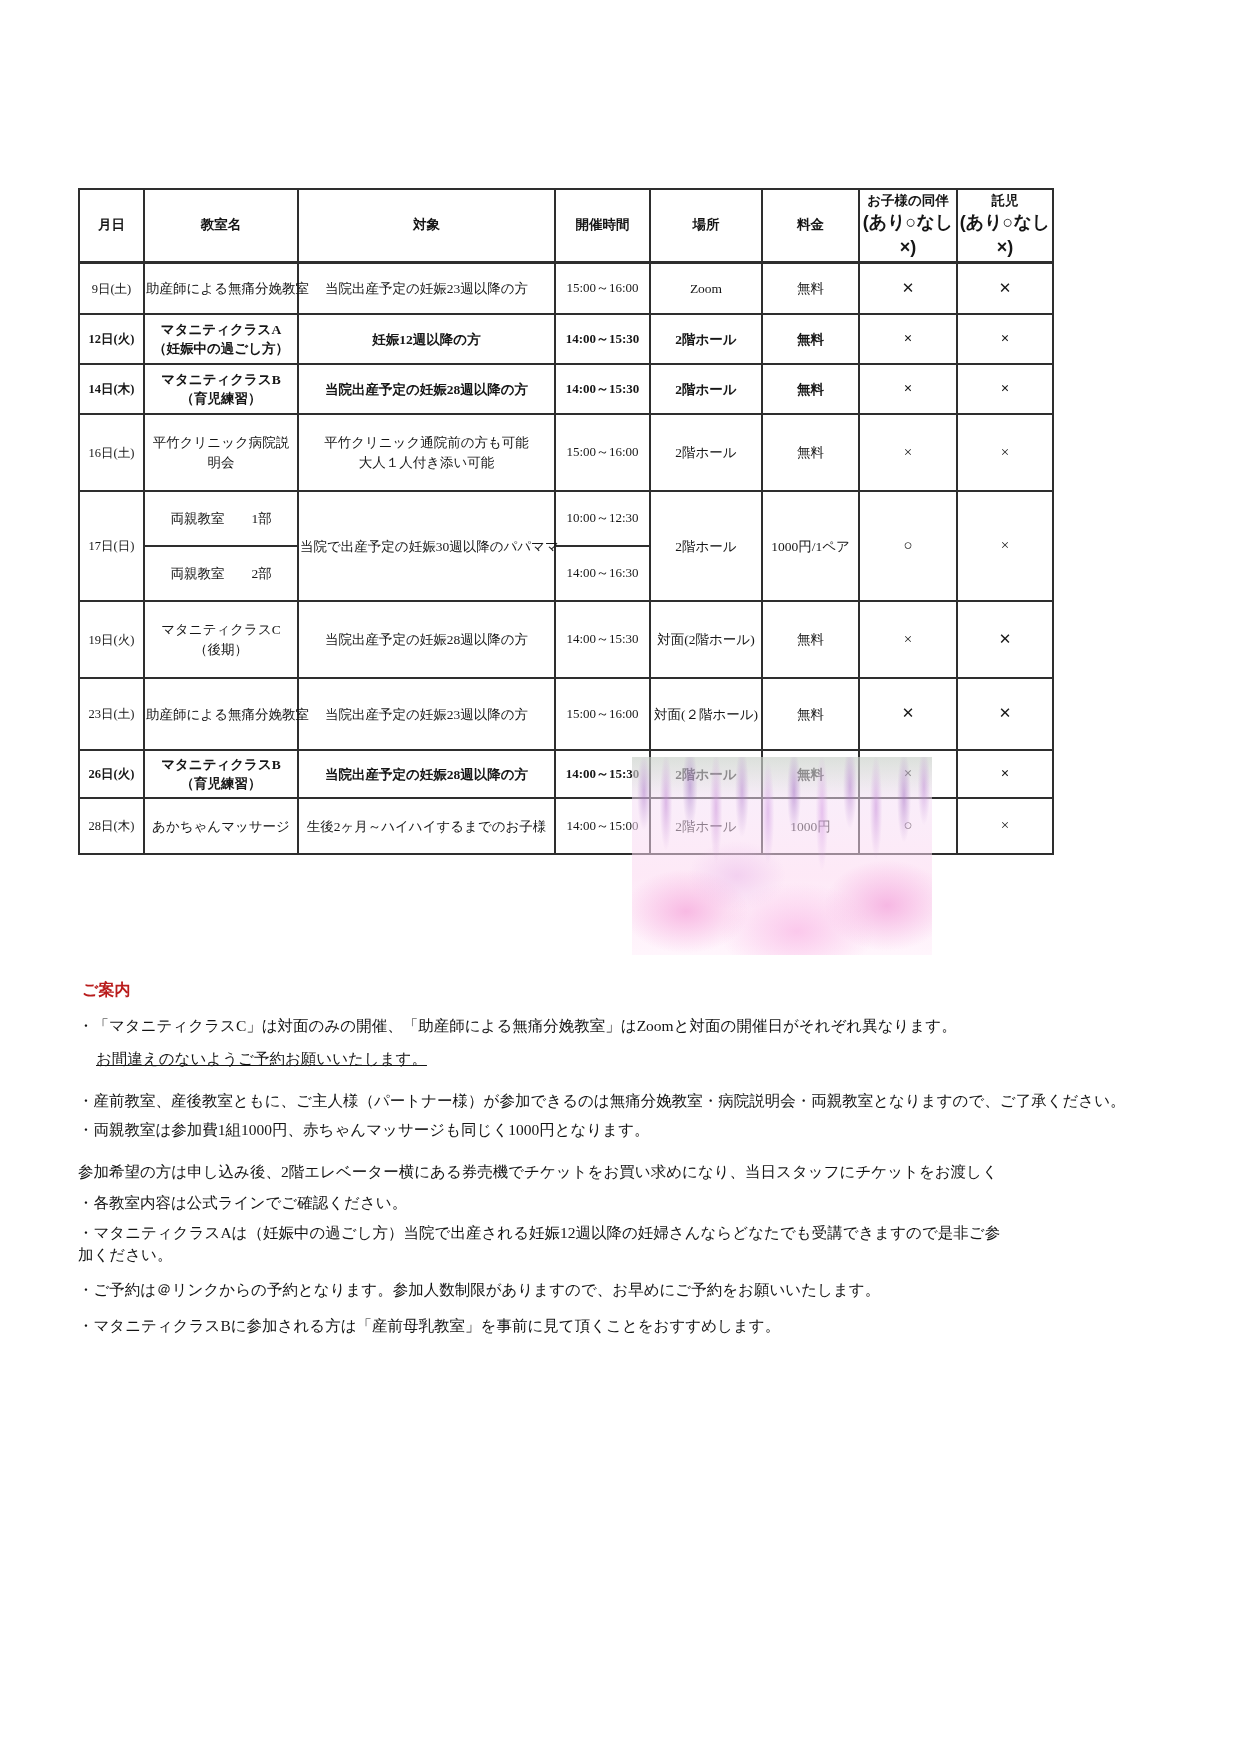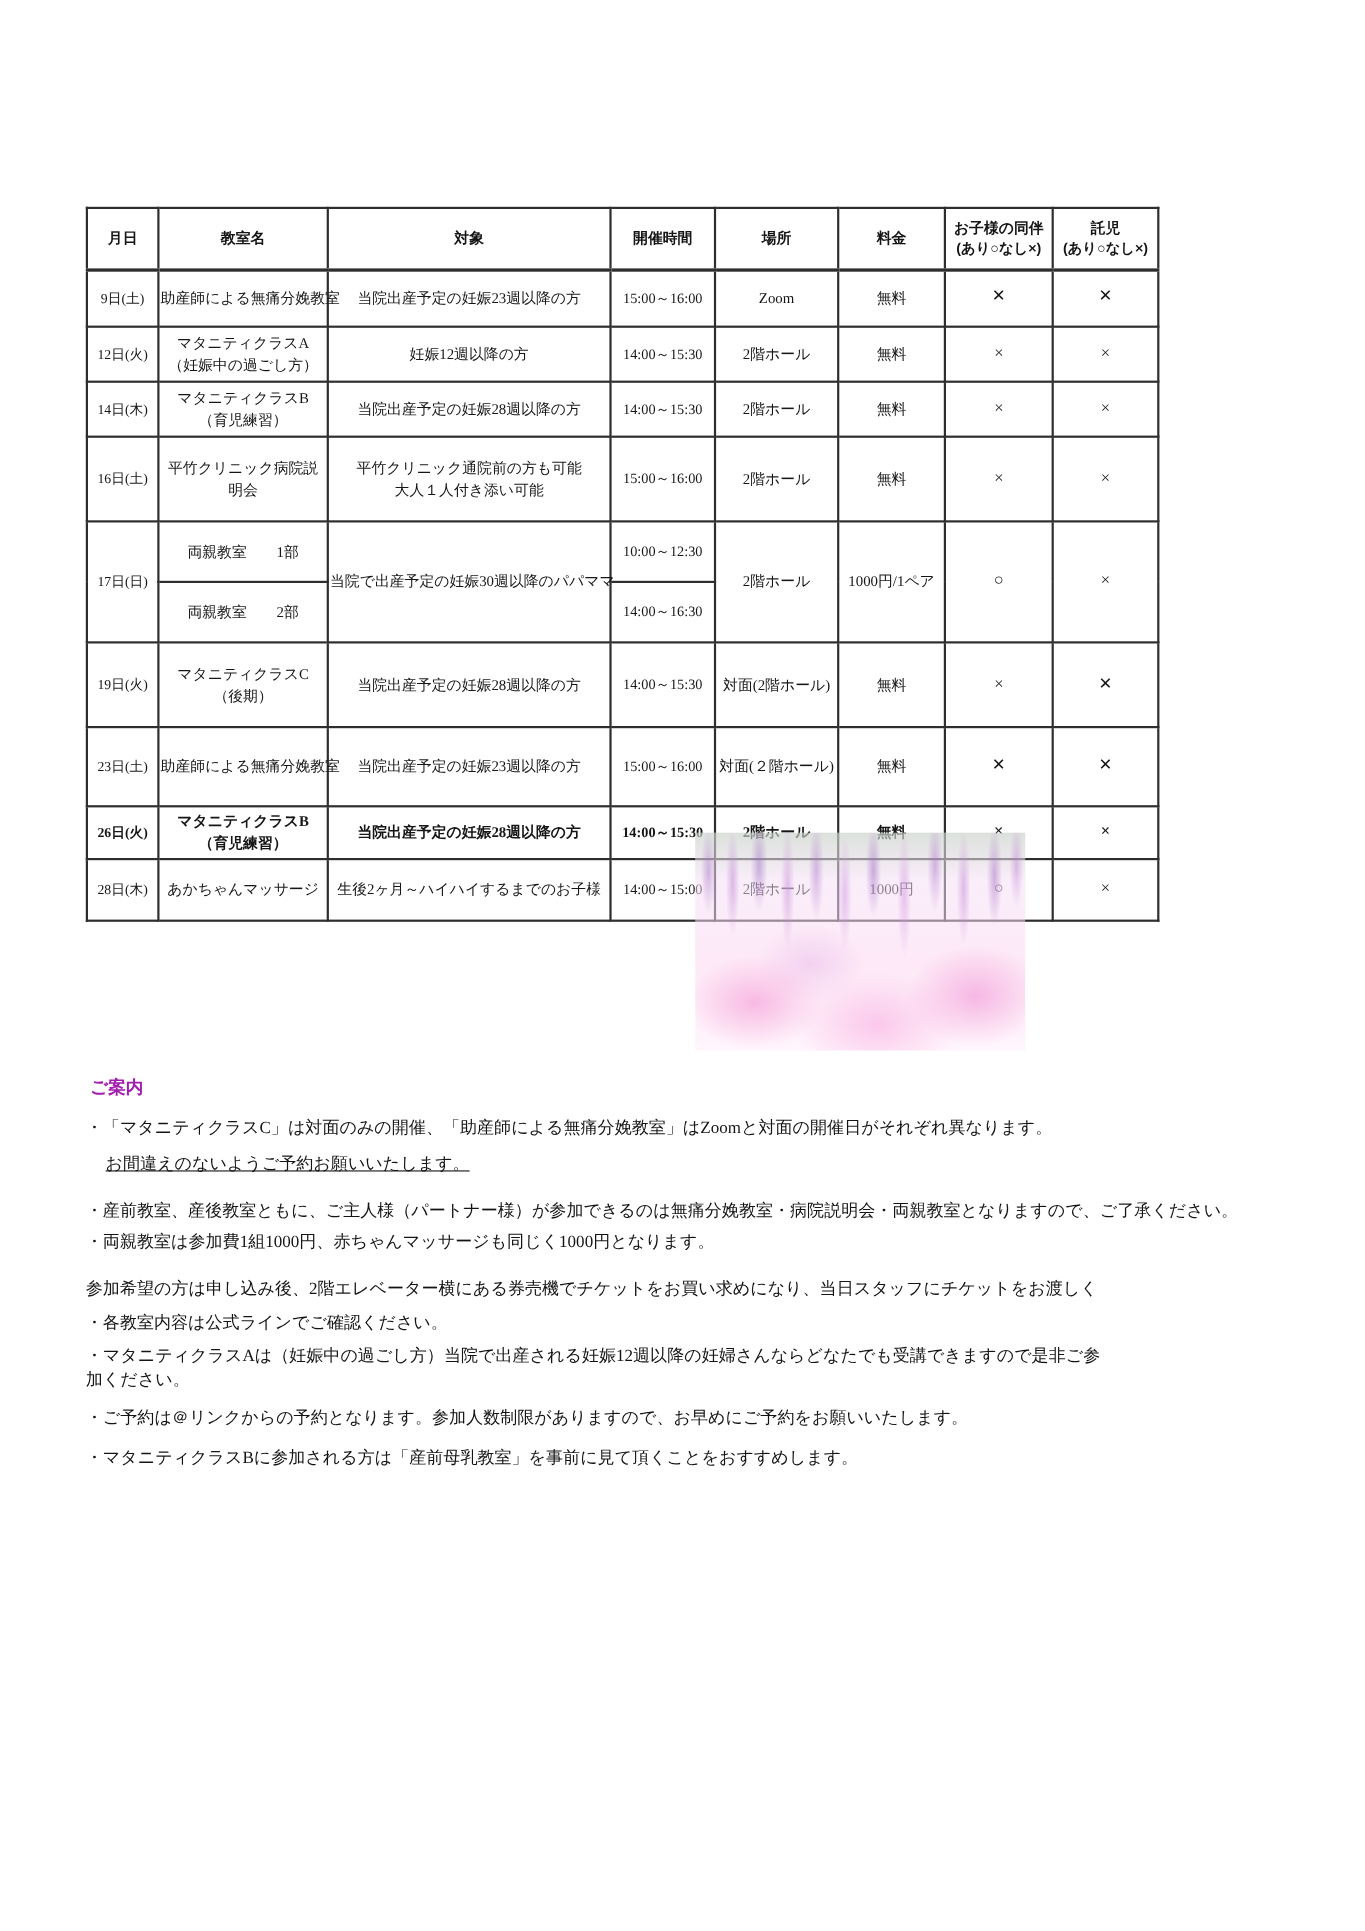--- a/index.html
+++ b/index.html
@@ -22,29 +22,29 @@
     border-collapse:collapse;table-layout:fixed;background:#fff;
   }
   .schedule th,.schedule td{
     border:2px solid #2e2e2e;text-align:center;vertical-align:middle;
     padding:2px 1px;color:#161616;
   }
   .schedule thead th{
     font-family:"Liberation Sans","DejaVu Sans",sans-serif;
     font-weight:bold;font-size:13.5px;border-bottom-width:3px;line-height:1.35;
   }
-  .hl2{font-size:13px;font-weight:bold;}
+  .hl2{font-size:18px;font-weight:bold;}
   .hl2:empty{display:none;}
   .schedule td{font-size:13.5px;line-height:1.45;}
   td.date{font-size:12.5px;white-space:nowrap;}
   td.time{font-size:13px;white-space:nowrap;}
   td.nowrap{white-space:nowrap;overflow:visible;}
   td.mark{font-size:15px;}
   td .cline:empty{display:none;}
-  tr.rh56{height:56px;} tr.rh52{height:52px;} tr.rh50{height:50px;}
+  tr.rh56{height:56px;} tr.rh52{height:52px;} tr.rh50{height:50px;font-weight:bold;}
   tr.rh62{height:77px;} tr.rh55{height:55px;} tr.rh68{height:72px;}
   tr.rh66{height:48px;font-weight:bold;}
   
   .wisteria{
     position:absolute;left:632px;top:757px;width:300px;height:198px;
     background:
       radial-gradient(10px 55px at 12px 35px, rgba(164,107,196,.45), transparent 70%),
       radial-gradient(9px 70px at 34px 45px, rgba(190,130,210,.50), transparent 70%),
       radial-gradient(11px 60px at 58px 30px, rgba(150,100,190,.45), transparent 70%),
       radial-gradient(9px 80px at 84px 50px, rgba(200,140,215,.50), transparent 70%),
@@ -60,21 +60,21 @@
       radial-gradient(90px 60px at 18% 78%, rgba(246,168,220,.75), transparent 70%),
       radial-gradient(110px 70px at 55% 88%, rgba(250,190,232,.80), transparent 70%),
       radial-gradient(90px 65px at 85% 75%, rgba(243,160,218,.70), transparent 70%),
       radial-gradient(70px 50px at 35% 60%, rgba(235,190,235,.55), transparent 70%),
       linear-gradient(180deg, rgba(240,225,248,.50) 0%, rgba(252,215,240,.55) 60%, rgba(255,245,252,.95) 100%);
   }
   
   .notes{position:absolute;left:78px;top:978px;width:1090px;font-size:15.5px;line-height:1.45;color:#141414;}
   .notes-heading{
     font-family:"Liberation Sans","DejaVu Sans",sans-serif;
-    font-weight:bold;font-size:16px;margin:0 0 14px 4px;color:#a21caf;
+    font-weight:bold;font-size:16px;margin:0 0 14px 4px;color:#b91c1c;
   }
   .nl{margin:0 0 10px 0;}
   .nl-indent{padding-left:18px;margin-bottom:20px;text-decoration:underline;}
   .nl-mb6{margin-bottom:6px;}
   .nl-mb20{margin-bottom:20px;}
   .nl-mb8{margin-bottom:8px;}
   .nl-mb0{margin-bottom:0;}
   .nl-mb12{margin-bottom:12px;}
   .nl-mb14{margin-bottom:14px;}
 </style>

